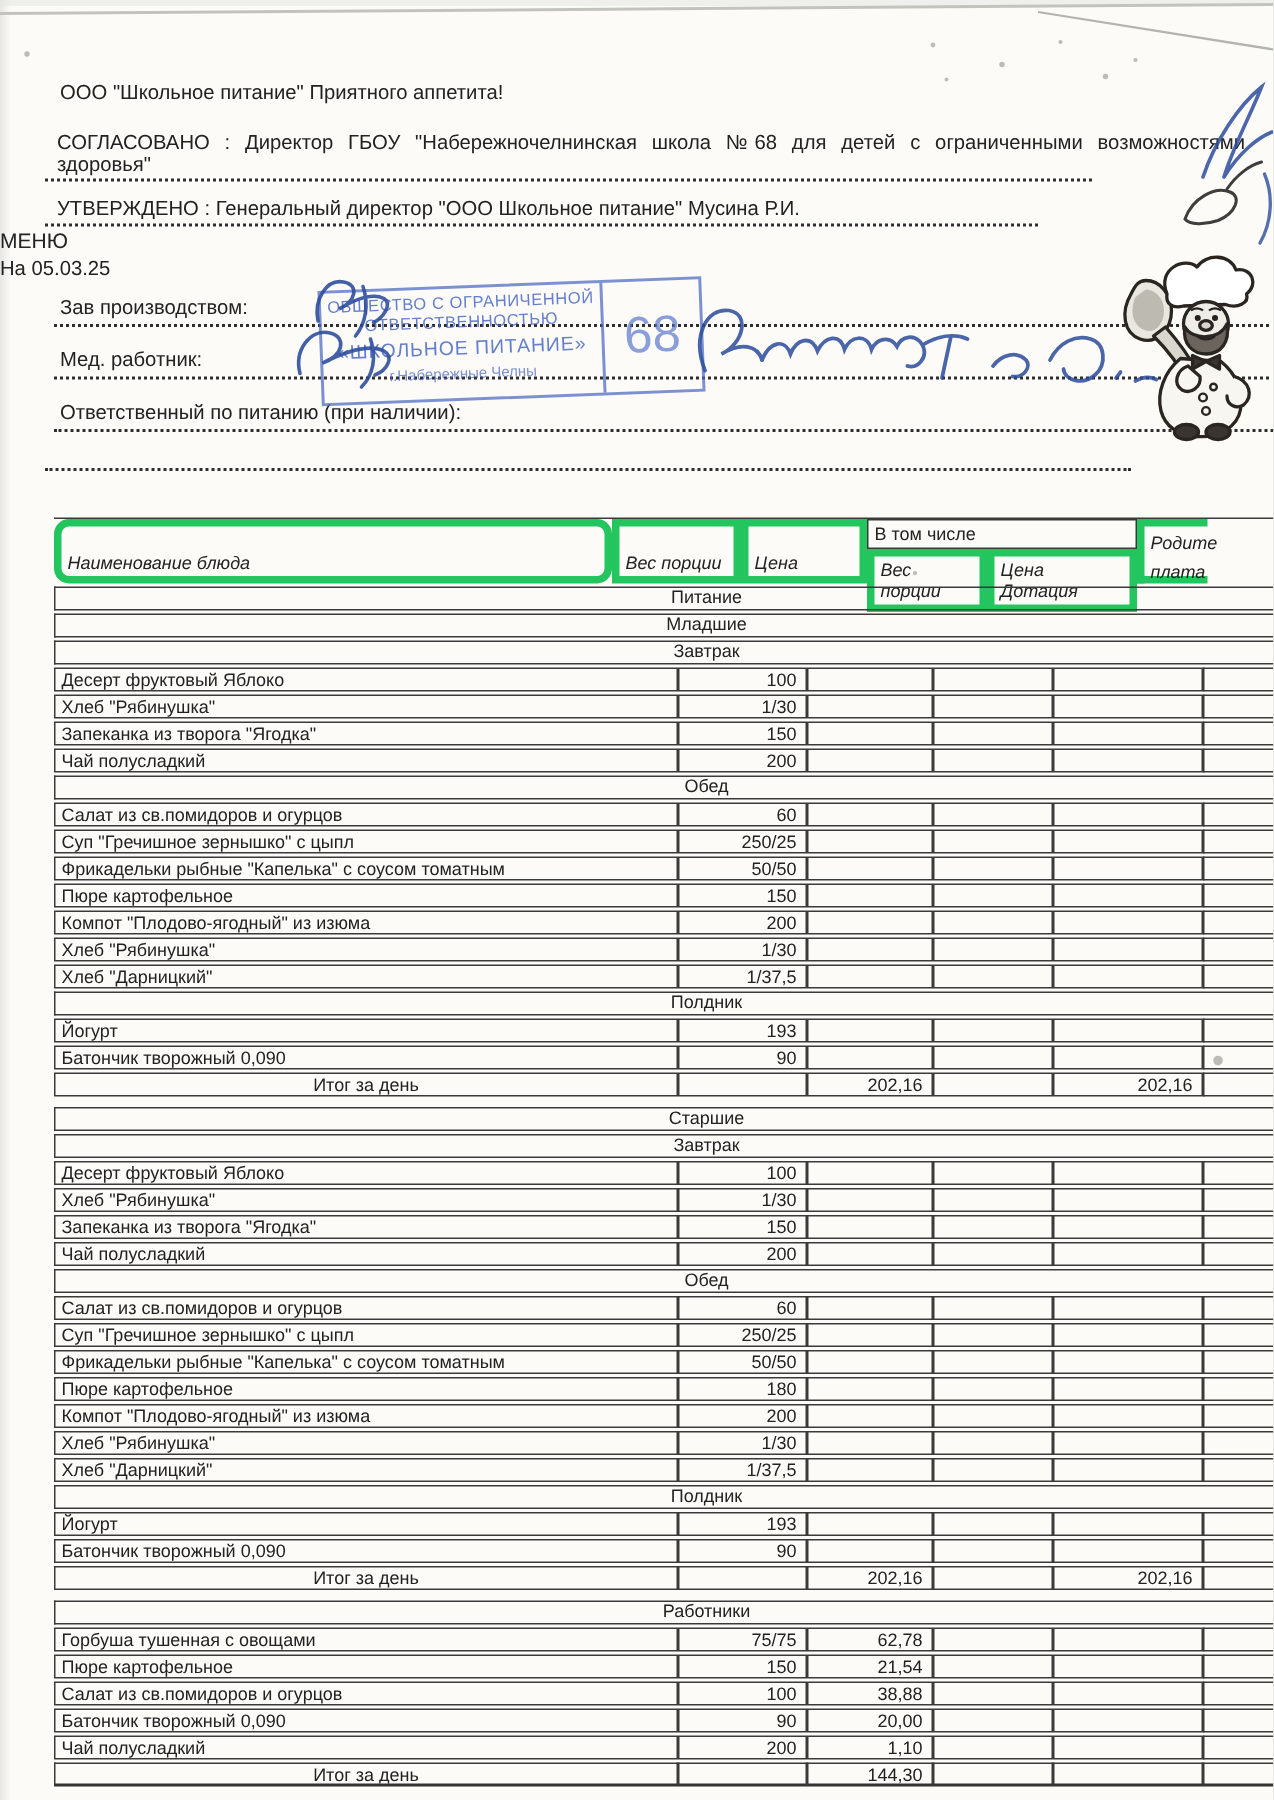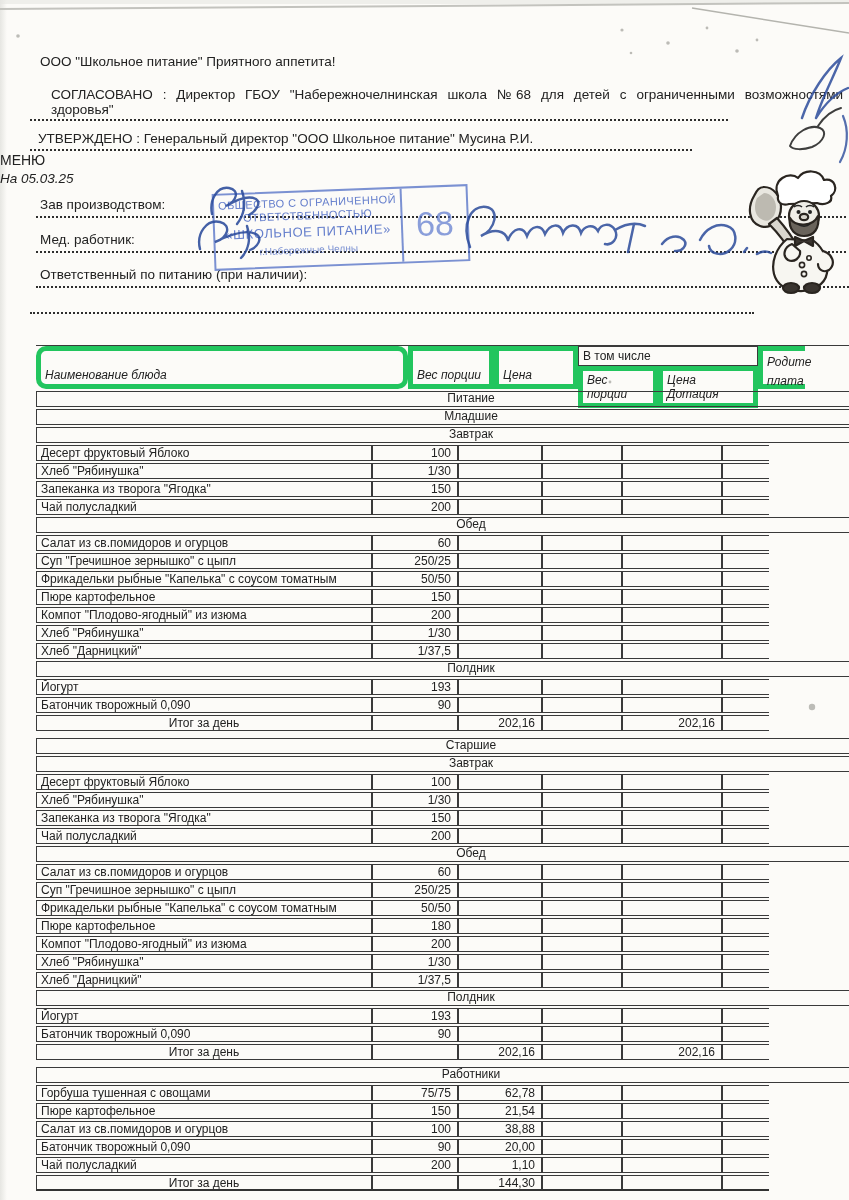--- a/index.html
+++ b/index.html
@@ -40,46 +40,46 @@
   .vbot{display:flex;align-items:flex-end;padding:2px 4px;}
   .c1{width:372px;border-radius:10px;}.c2{width:86px;}.c3{width:84px;}
   .hgroup{width:180px;display:flex;flex-direction:column;box-sizing:border-box;}
   .htop{height:21px;box-sizing:border-box;border:1px solid #3a3a3a;padding:2px 4px;}
   .hrow{flex:1;display:flex;}
   .c4{width:80px;}.c5{width:100px;align-items:center;}
   .c6{width:47px;border-right:none !important;padding:2px 0 2px 4px;line-height:19px;}
   .trow{display:flex;height:16px;margin-top:2px;}
   .trow.gap-lg{margin-top:7px;}
   .cell{box-sizing:border-box;border:1px solid #3a3a3a;height:16px;line-height:13px;overflow:hidden;white-space:nowrap;}
-  .cell.name{width:336px;padding:1px 3px 0 4px;}
+  .cell.name{width:416px;padding:1px 3px 0 4px;}
   .cell.num{text-align:right;padding:1px 6px 0 2px;}
   .cell.w2{width:86px;}.cell.w3{width:84px;}.cell.w4{width:80px;}.cell.w5{width:100px;}
   .cell.w6{width:47px;border-right:none;}
   .cell.full{width:813px;border-right:none;text-align:center;}
   .cell.full span{display:inline-block;transform:translateX(28px);}
   .cell.tc{text-align:center;padding:1px 0 0 0;}
   .trow.last .cell{border-bottom:2px solid #333;}
   
   .ink-svg{left:0;top:0;z-index:4;pointer-events:none;}
   .chef{left:740px;top:169px;z-index:5;}
 </style>
 </head>
 <body>
 
 <div class="page">
   <div class="edge-top"></div>
   <div class="edge-left"></div>
 
   <div class="abs toptext" style="left:40px;top:54px;">ООО "Школьное питание" Приятного аппетита!</div>
-  <div class="abs toptext para" style="left:51px;top:87px;">СОГЛАСОВАНО : Директор ГБОУ "Набережночелнинская школа №68 для детей с ограниченными возможностями здоровья"</div>
+  <div class="abs toptext para" style="left:38px;top:87px;">СОГЛАСОВАНО : Директор ГБОУ "Набережночелнинская школа №68 для детей с ограниченными возможностями здоровья"</div>
   <div class="abs dotted" style="left:30px;top:119px;width:698px;"></div>
   <div class="abs toptext" style="left:38px;top:131px;">УТВЕРЖДЕНО : Генеральный директор "ООО Школьное питание" Мусина Р.И.</div>
   <div class="abs dotted" style="left:30px;top:149px;width:662px;"></div>
   <div class="abs toptext center" style="top:153px;font-size:14px;">МЕНЮ</div>
-  <div class="abs toptext center" style="top:171px;font-style:italic;">На 05.03.25</div>
+  <div class="abs toptext center" style="top:171px;">На 05.03.25</div>
 
   <div class="abs toptext" style="left:40px;top:197px;">Зав производством:</div>
   <div class="abs dotted" style="left:36px;top:216px;width:810px;"></div>
 
   <div class="abs toptext" style="left:40px;top:232px;">Мед. работник:</div>
   <div class="abs dotted" style="left:36px;top:251px;width:810px;"></div>
 
   <div class="abs toptext" style="left:40px;top:267px;">Ответственный по питанию (при наличии):</div>
   <div class="abs dotted" style="left:36px;top:286px;width:813px;"></div>
   <div class="abs dotted" style="left:30px;top:312px;width:724px;"></div>

